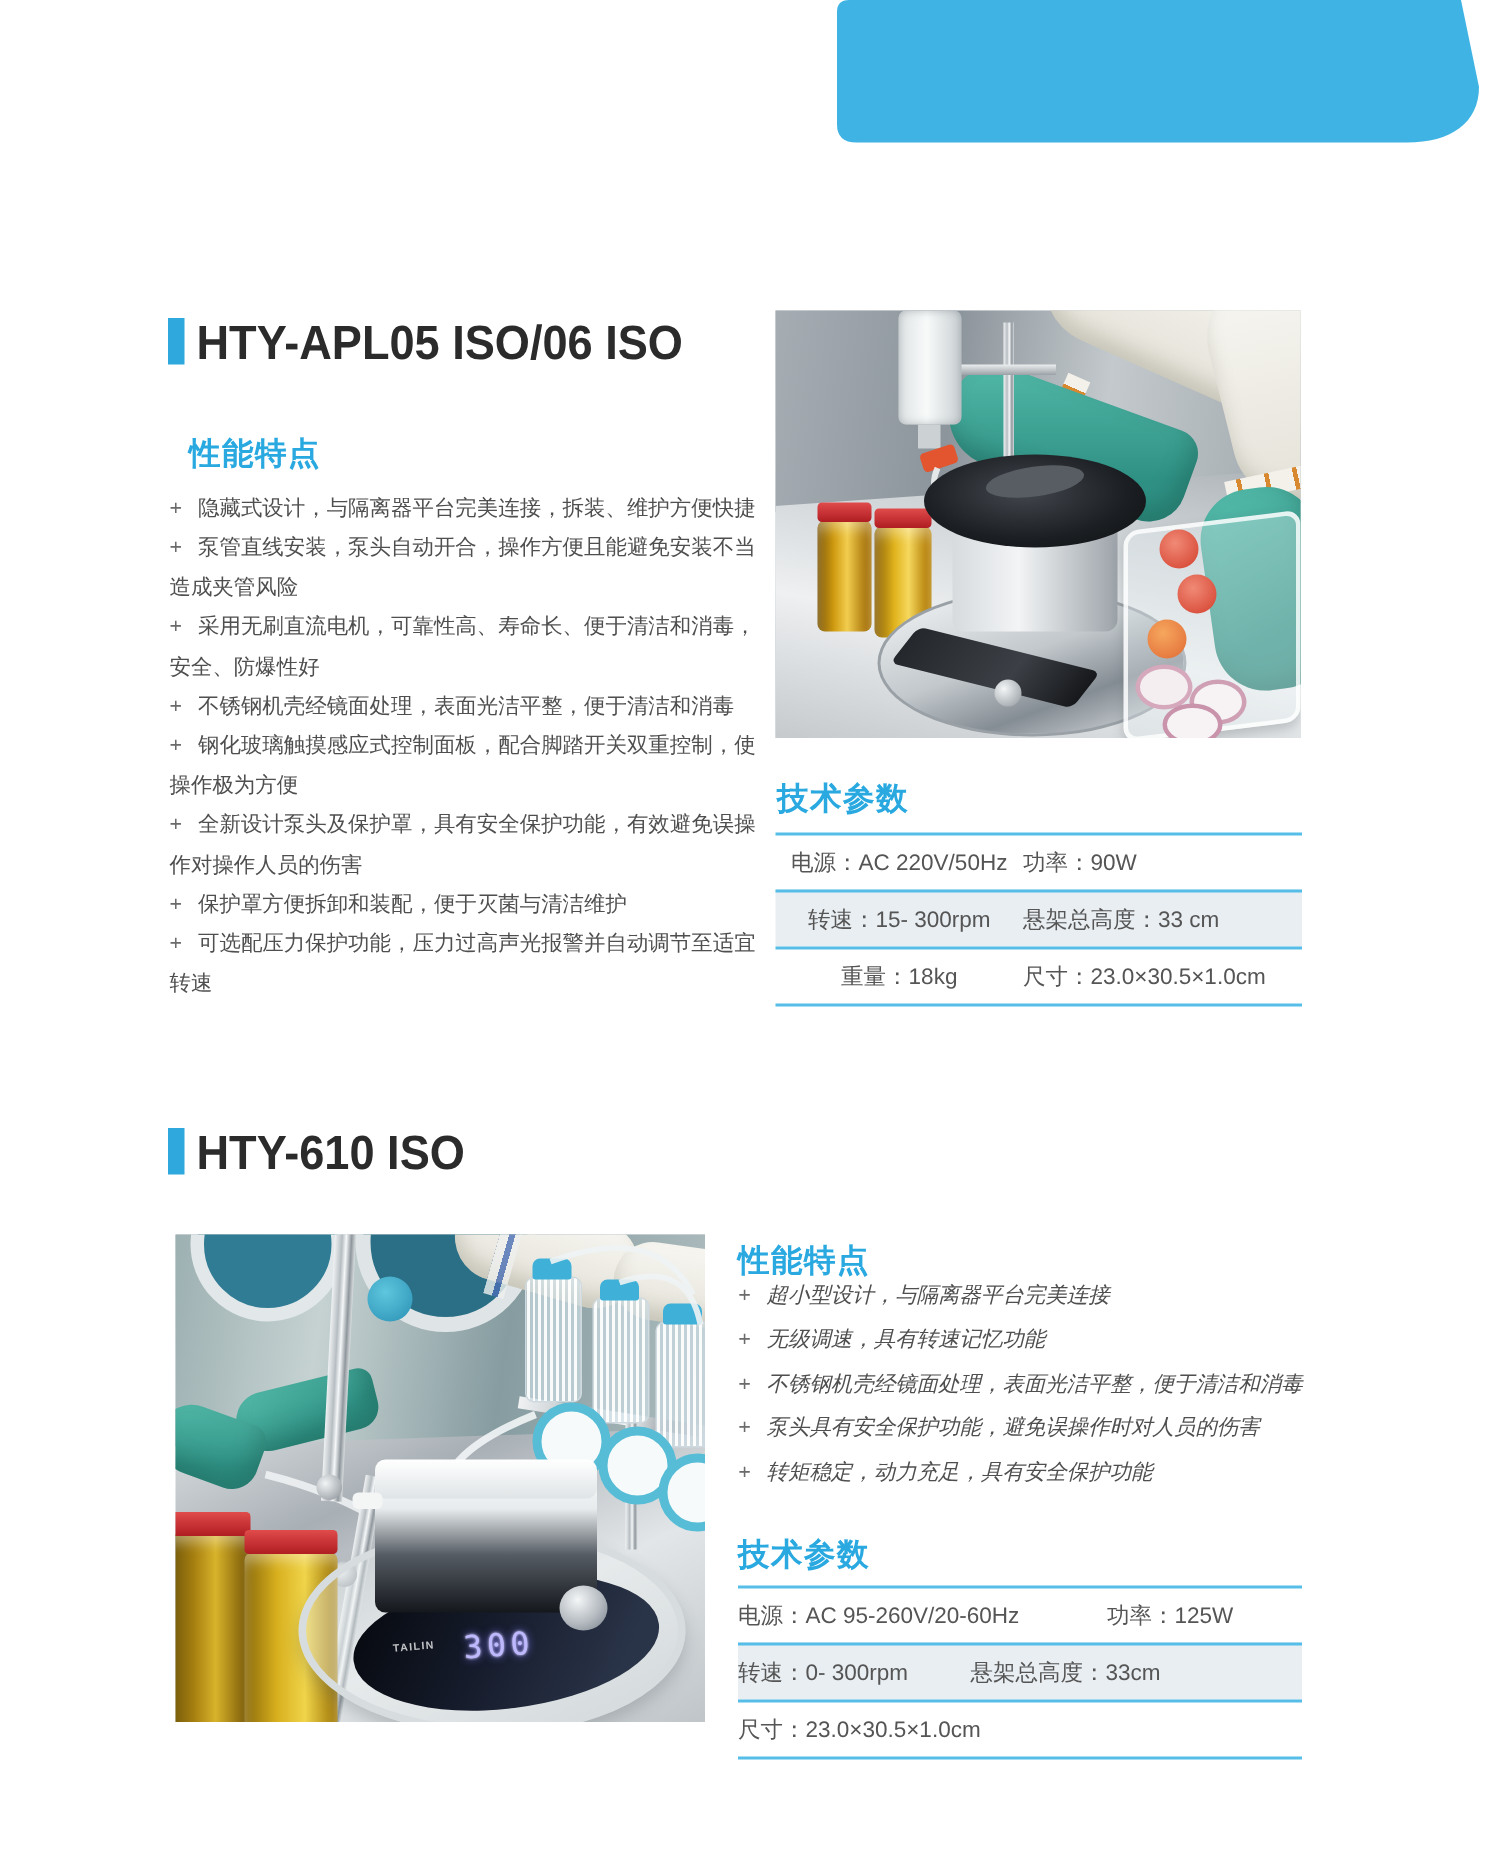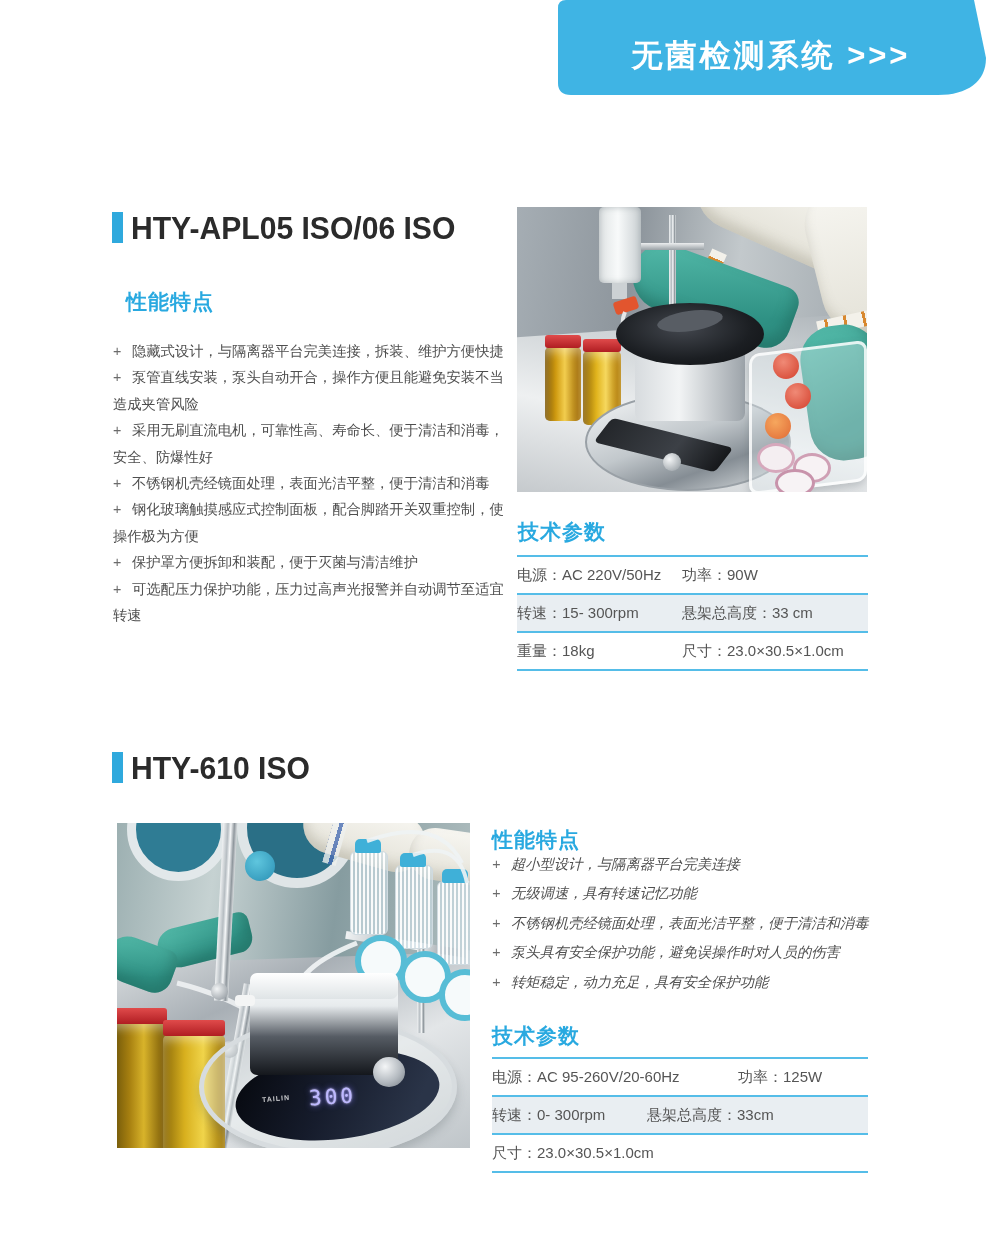--- a/index.html
+++ b/index.html
@@ -16,31 +16,31 @@
   .sec-bar{position:absolute;width:11px;height:31px;background:#2fa9dd;}
   .sec-title{position:absolute;color:#2b2b2b;font-size:32px;font-weight:bold;
     letter-spacing:0px;white-space:nowrap;transform:scaleX(.94);transform-origin:left center;}
 
   .blue-h{position:absolute;color:#29a9e0;font-size:21px;font-weight:bold;letter-spacing:1px;white-space:nowrap;}
 
   
   .features{position:absolute;color:#4f4f4f;font-size:14.3px;}
   .features p{margin:0;}
   .plus{display:inline-block;width:19px;color:#6b6b6b;}
-  .f1{left:113px;top:338px;width:399px;line-height:26.4px;}
+  .f1{left:113px;top:326px;width:399px;line-height:26.4px;}
   .f2{left:492px;top:850px;width:430px;line-height:29.4px;font-style:italic;}
 
   
   .spec{position:absolute;font-size:15px;color:#555555;}
   .spec .row{display:flex;align-items:center;height:36px;border-top:2px solid #55bde8;box-sizing:content-box;}
   .spec .row:last-child{border-bottom:2px solid #55bde8;}
   .spec .row.stripe{background:#e9eef2;}
   .spec .c1{white-space:nowrap;}
   .spec .c2{white-space:nowrap;}
-  .spec1{left:517px;top:555px;width:351px;}
+  .spec1{left:517px;top:555px;width:351px;text-align:center;}
   .spec1 .c1{width:165px;}
   .spec2{left:492px;top:1057px;width:376px;}
   .spec2 .r1 .c1{width:246px;}
   .spec2 .r2 .c1{width:155px;}
 
   
   .photo{position:absolute;overflow:hidden;background:linear-gradient(155deg,#c8cdd1 0%,#e6e9ea 22%,#a8afb5 48%,#e3e6e8 72%,#bfc5c9 100%);}
   .ph{position:absolute;}
   .chromeV{background:linear-gradient(90deg,#f0f2f3 0%,#b6bdc2 35%,#f5f7f8 55%,#8f979d 80%,#d8dcde 100%);}
   .sleeve{background:linear-gradient(180deg,#f7f6f1,#e4e2d8);border-radius:40px;box-shadow:inset 0 -8px 12px rgba(120,115,95,.25);}
@@ -50,33 +50,33 @@
   .led{font-family:"DejaVu Sans Mono",monospace;color:#beb8ff;text-shadow:0 0 6px #7f76ff,0 0 2px #ffffff;}
 </style>
 </head>
 <body>
 
 <div class="page">
 
   <svg class="banner-svg" viewBox="0 0 990 96">
     <path d="M 566 0 L 974 0 L 986 58 C 986 82 967 95 938 95 L 571 95 Q 558 95 558 83 L 558 8 Q 558 0 566 0 Z" fill="#3fb4e4"></path>
   </svg>
-  <div class="banner-title">无菌检测系统 &gt;&gt;&gt;</div>
 
   <span class="sec-bar" style="left:112px;top:212px;"></span>
   <div class="sec-title" style="left:131px;top:210px;">HTY-APL05 ISO/06 ISO</div>
 
   <div class="blue-h" style="left:126px;top:288px;">性能特点</div>
 
   <div class="features f1">
     <p><span class="plus">+</span><span>隐藏式设计，与隔离器平台完美连接，拆装、维护方便快捷</span></p>
     <p><span class="plus">+</span><span>泵管直线安装，泵头自动开合，操作方便且能避免安装不当造成夹管风险</span></p>
     <p><span class="plus">+</span><span>采用无刷直流电机，可靠性高、寿命长、便于清洁和消毒，安全、防爆性好</span></p>
     <p><span class="plus">+</span><span>不锈钢机壳经镜面处理，表面光洁平整，便于清洁和消毒</span></p>
     <p><span class="plus">+</span><span>钢化玻璃触摸感应式控制面板，配合脚踏开关双重控制，使操作极为方便</span></p>
+    <p><span class="plus">+</span><span>全新设计泵头及保护罩，具有安全保护功能，有效避免误操作对操作人员的伤害</span></p>
     <p><span class="plus">+</span><span>保护罩方便拆卸和装配，便于灭菌与清洁维护</span></p>
     <p><span class="plus">+</span><span>可选配压力保护功能，压力过高声光报警并自动调节至适宜转速</span></p>
   </div>
 
   <div class="photo" style="left:517px;top:207px;width:350px;height:285px;">
     <div class="ph" style="left:-20px;top:-10px;width:400px;height:135px;background:linear-gradient(100deg,#aab2b8 0%,#8d959c 35%,#c3c9cc 60%,#99a1a7 100%);transform:rotate(-3deg);"></div>
     <div class="ph" style="left:-20px;top:118px;width:400px;height:180px;background:linear-gradient(15deg,#b9bec2 0%,#eef0f1 45%,#cdd2d5 75%,#a9b0b5 100%);transform:rotate(-4deg);"></div>
 
     <div class="ph sleeve" style="left:175px;top:-35px;width:235px;height:90px;transform:rotate(24deg);"></div>
     <div class="ph" style="left:182px;top:42px;width:16px;height:62px;background:repeating-linear-gradient(180deg,#f3f1ea 0 8px,#d8882f 8px 11px,#f3f1ea 11px 19px);transform:rotate(24deg);"></div>

